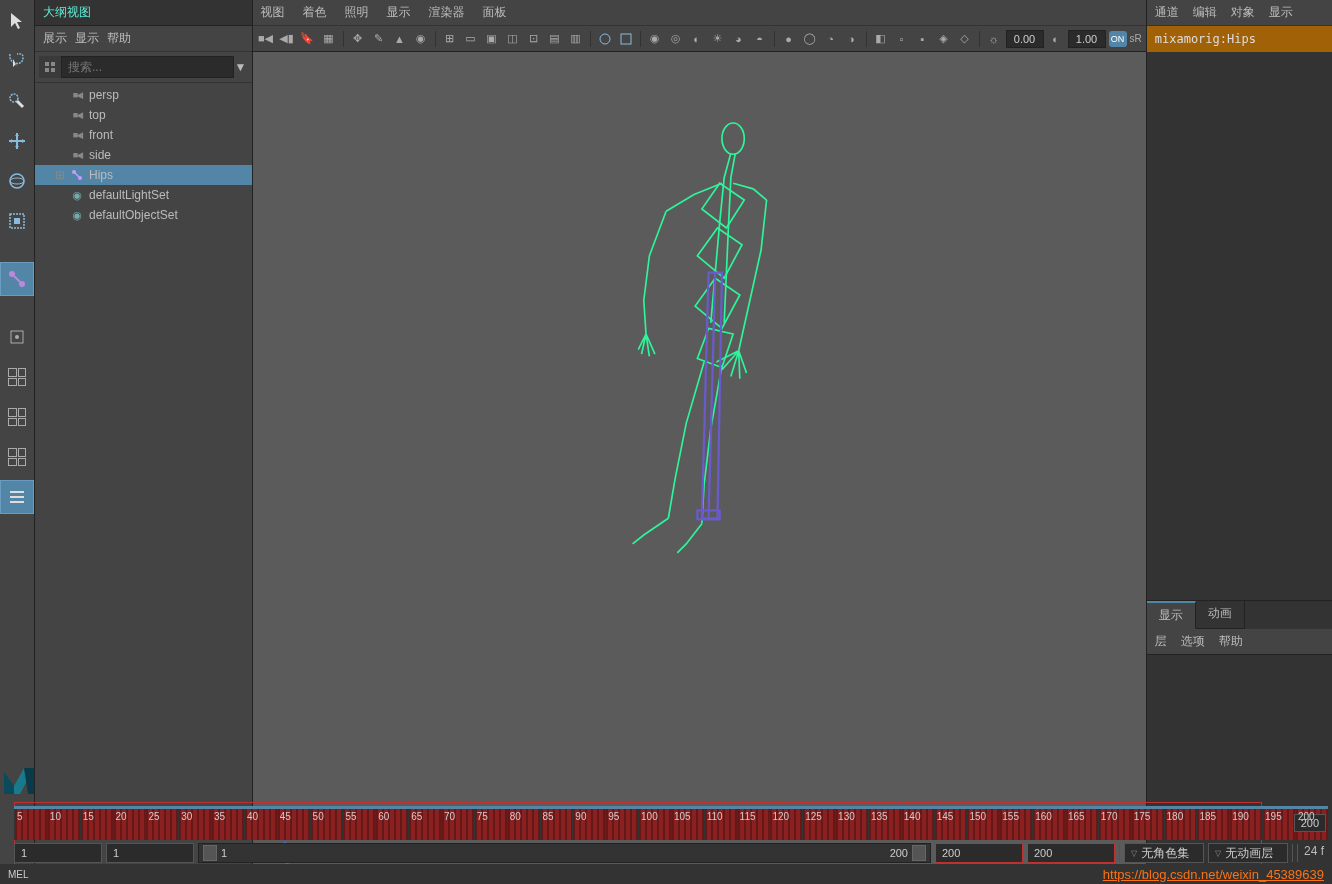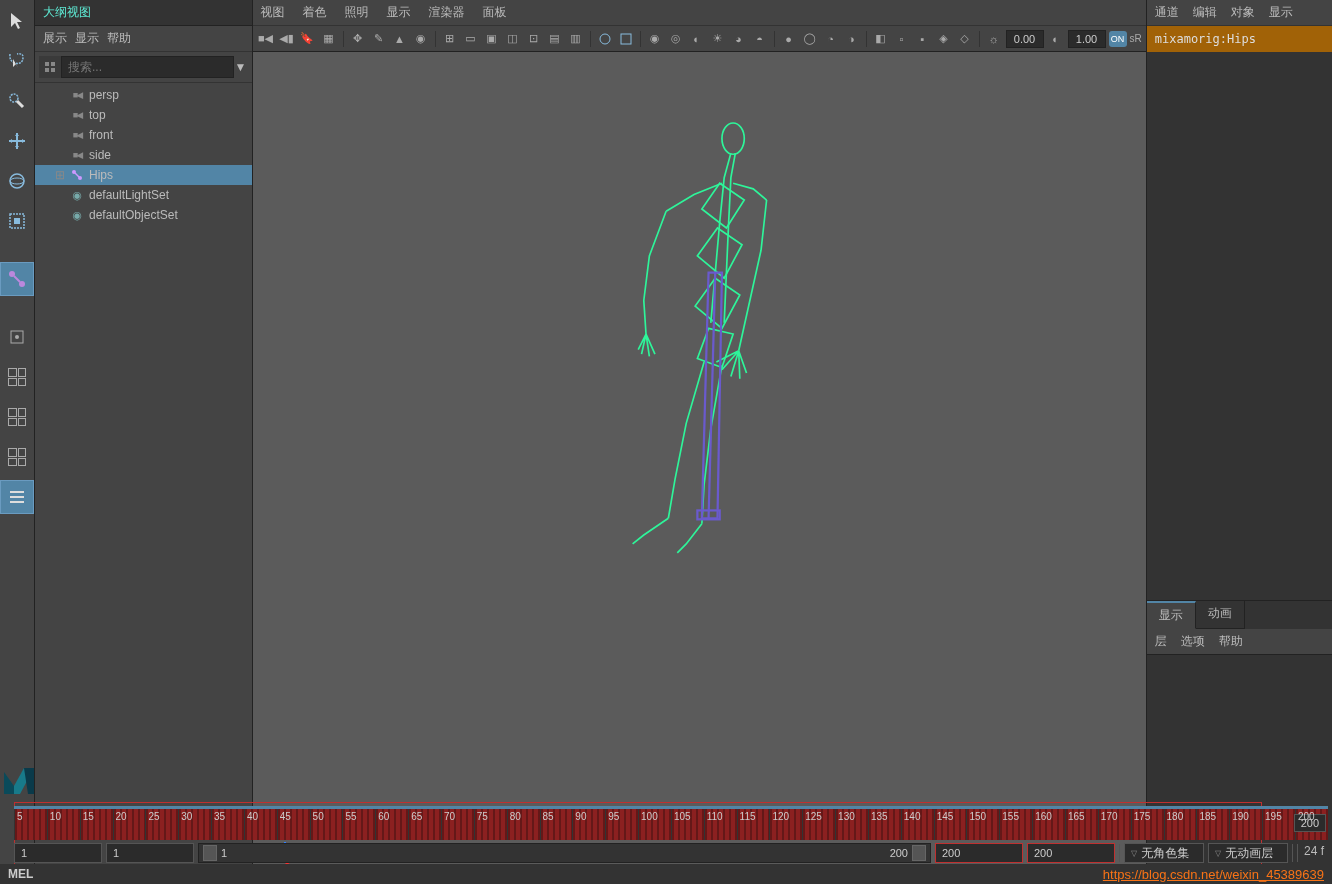--- a/index.html
+++ b/index.html
@@ -85,21 +85,21 @@
 .range-track .rval { margin-left: auto; margin-right: 4px; font-size: 11px; color: #ccc; }
 .range-track .lval { margin-left: 4px; font-size: 11px; color: #ccc; }
 .field-highlight { border:1px solid #c03030 !important; }
 .combo { height: 20px; background: #2b2b2b; border: 1px solid #555; color: #ccc; padding: 0 6px; display: flex; align-items: center; gap: 4px; min-width: 80px; font-size: 11px; }
 .combo .tri { font-size: 8px; color: #888; }
 .sep-v { width: 1px; height: 18px; background: #555; }
 .fps-box { display:flex; align-items:flex-start; gap:2px; }
 
 
 .statusbar { position: absolute; bottom: 0; left: 0; right: 0; height: 20px; background: #333; display: flex; align-items: center; padding: 0 8px; }
-.statusbar .mel { color: #ccc; font-size: 12px; font-weight: bold; }
+.statusbar .mel { color: #ccc; font-size: 10px; }
 .statusbar .url { margin-left: auto; color: #f97316; font-size: 13px; text-decoration: underline; }
 
 
 .maya-logo { position: absolute; bottom: 84px; left: 2px; width: 36px; height: 36px; }
 </style>
 </head>
 <body>
 
 <div class="main-layout">
 

